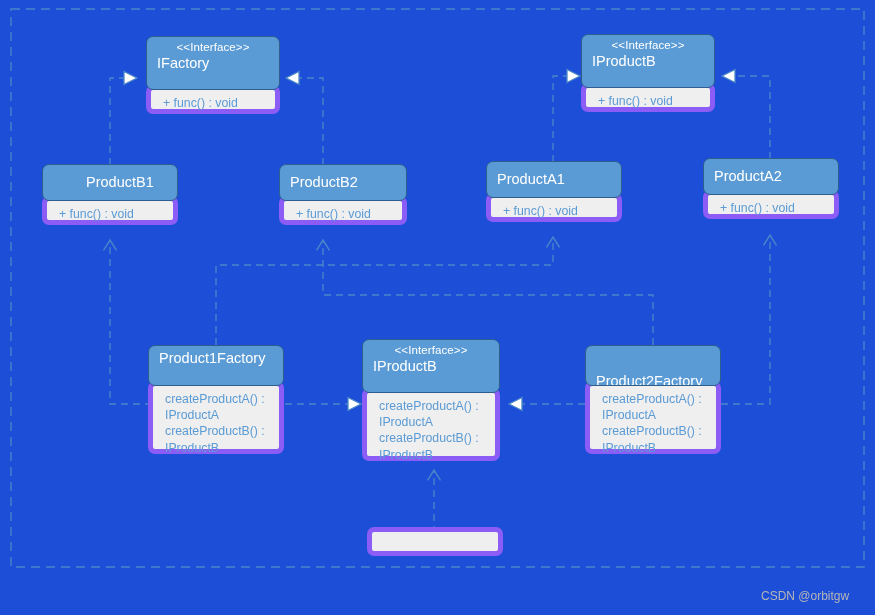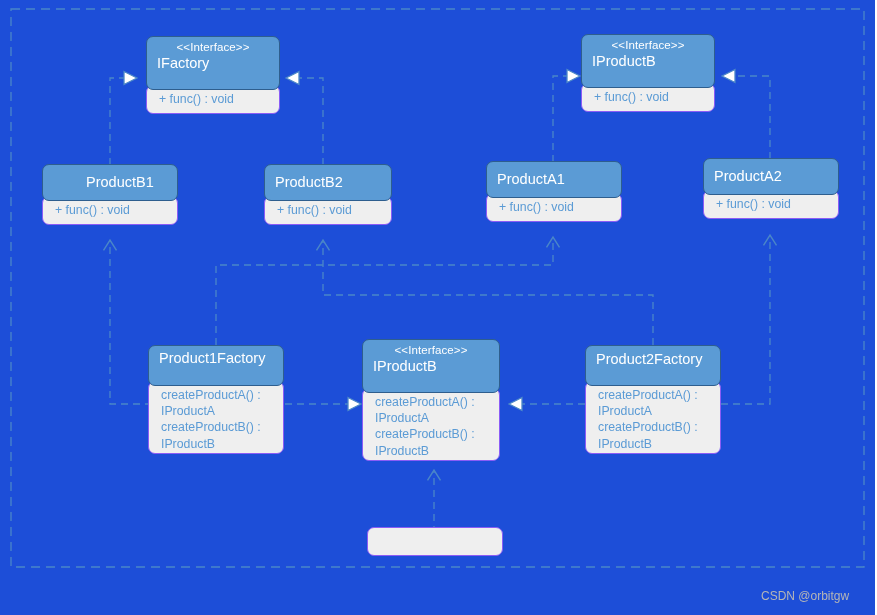--- a/index.html
+++ b/index.html
@@ -51,21 +51,21 @@
   }
   .cls-name {
     display: block;
     text-align: left;
     font-size: 14.5px;
     color: #ffffff;
   }
   .uml-body {
     box-sizing: border-box;
     background: #EFEFEF;
-    border: 1px solid #8b5cf6;
+    border: 5px solid #8b5cf6;
     border-radius: 7px;
     position: relative;
     z-index: 1;
     margin-top: -5px;
     padding: 5px 10px 5px 12px;
     color: #5B9BD5;
     font-size: 12.3px;
     line-height: 1.32;
   }
   .uml-body .member {
@@ -166,21 +166,21 @@
 
   <div class="uml-box" style="left:42px; top:164px; width:136px;">
     <div class="uml-header" style="height:37px; padding-top:9px;padding-left:43px;">
       <span class="cls-name">ProductB1</span>
     </div>
     <div class="uml-body" style="height:29px;">
       <span class="member">+ func() : void</span>
     </div>
   </div>
 
-  <div class="uml-box" style="left:256px; top:164px; width:136px;padding-left:8px;">
+  <div class="uml-box" style="left:271px; top:164px; width:136px;padding-left:8px;">
     <div class="uml-header" style="height:37px; padding-top:9px;">
       <span class="cls-name">ProductB2</span>
     </div>
     <div class="uml-body" style="height:29px;">
       <span class="member">+ func() : void</span>
     </div>
   </div>
 
   <div class="uml-box" style="left:486px; top:161px; width:136px;">
     <div class="uml-header" style="height:37px; padding-top:9px;">
@@ -215,21 +215,21 @@
       <span class="stereotype">&lt;&lt;Interface&gt;&gt;</span>
       <span class="cls-name">IProductB</span>
     </div>
     <div class="uml-body" style="height:73px;">
       <span class="member">createProductA() : IProductA</span>
       <span class="member">createProductB() : IProductB</span>
     </div>
   </div>
 
   <div class="uml-box" style="left:585px; top:345px; width:136px;">
-    <div class="uml-header" style="height:41px; padding-top:5px;">
+    <div class="uml-header" style="height:41px; padding-top:27px;">
       <span class="cls-name">Product2Factory</span>
     </div>
     <div class="uml-body" style="height:73px;">
       <span class="member">createProductA() : IProductA</span>
       <span class="member">createProductB() : IProductB</span>
     </div>
   </div>
 
   <div class="uml-box" style="left:367px; top:532px; width:136px;">
     <div class="uml-body empty" style="height:29px;"></div>

